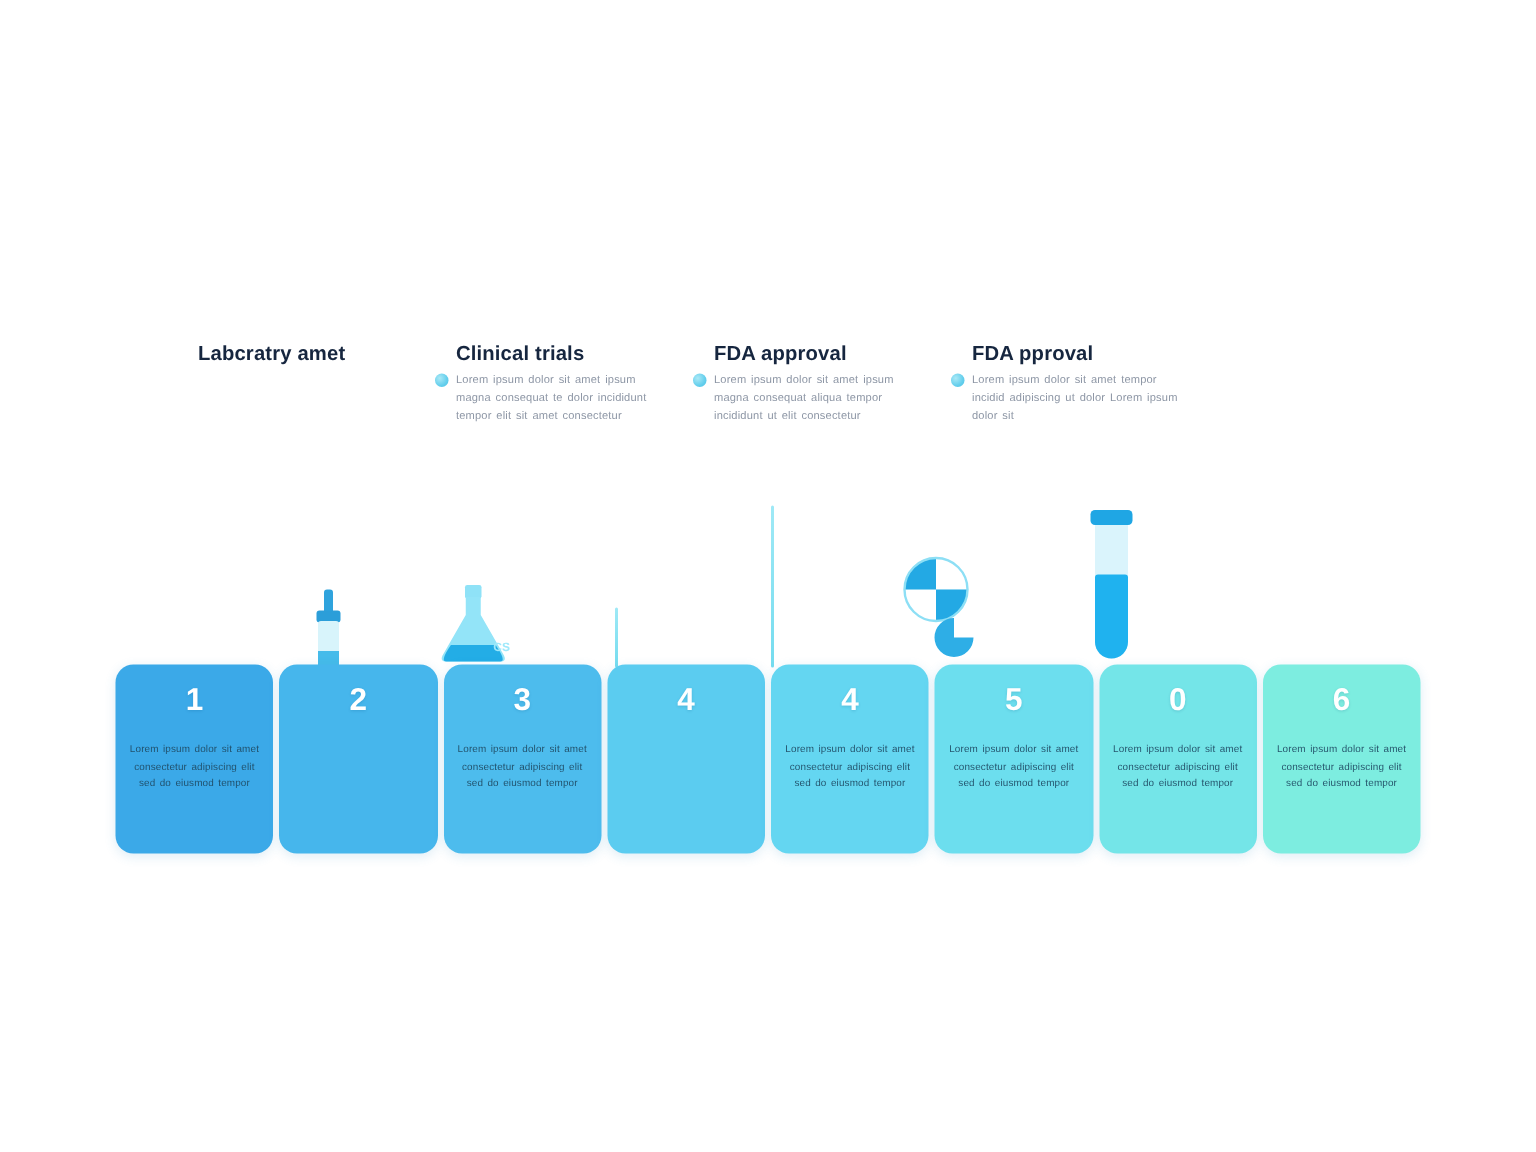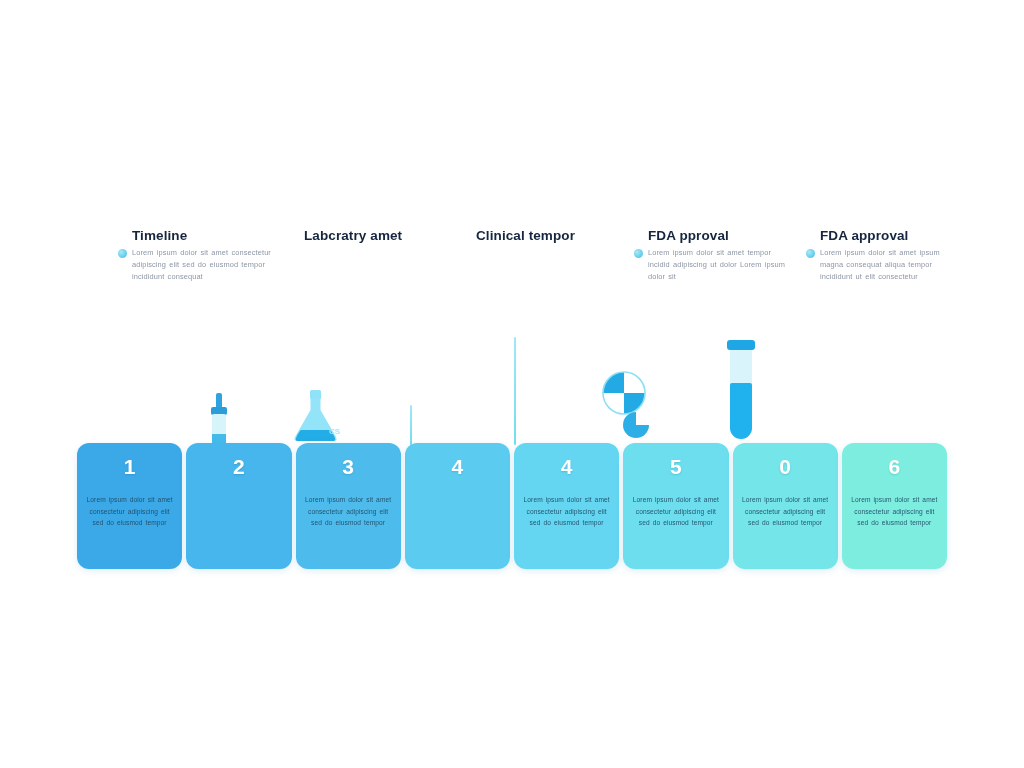--- a/index.html
+++ b/index.html
@@ -173,49 +173,46 @@
 
   .card-body.empty { visibility: hidden; }
 </style>
 </head>
 <body>
 
 <div id="canvas">
 
   <div id="header-row">
 
+
     <div class="header-col">
-      <div class="header-title">Timeline</div>
+      <div class="header-title">Labcratry amet</div>
+    </div>
+
+    <div class="header-col">
+      <div class="header-title">Clinical trials</div>
       <div class="header-body-wrap">
         <span class="bullet-icon"></span>
-        <div class="header-body">Lorem ipsum dolor sit amet consectetur adipiscing elit sed do eiusmod tempor incididunt consequat</div>
+        <div class="header-body">Lorem ipsum dolor sit amet ipsum magna consequat te dolor incididunt tempor elit sit amet consectetur</div>
       </div>
     </div>
 
     <div class="header-col">
-      <div class="header-title">Labcratry amet</div>
-    </div>
-
-    <div class="header-col">
-      <div class="header-title">Clinical tempor</div>
+      <div class="header-title">FDA approval</div>
+      <div class="header-body-wrap">
+        <span class="bullet-icon"></span>
+        <div class="header-body">Lorem ipsum dolor sit amet ipsum magna consequat aliqua tempor incididunt ut elit consectetur</div>
+      </div>
     </div>
 
     <div class="header-col">
       <div class="header-title">FDA pproval</div>
       <div class="header-body-wrap">
         <span class="bullet-icon"></span>
         <div class="header-body">Lorem ipsum dolor sit amet tempor incidid adipiscing ut dolor Lorem ipsum dolor sit</div>
-      </div>
-    </div>
-
-    <div class="header-col">
-      <div class="header-title">FDA approval</div>
-      <div class="header-body-wrap">
-        <span class="bullet-icon"></span>
-        <div class="header-body">Lorem ipsum dolor sit amet ipsum magna consequat aliqua tempor incididunt ut elit consectetur</div>
       </div>
     </div>
 
   </div>
 
   <div class="vial" style="left:209px; top:393px; width:20px; height:52px;">
     <div class="vial-neck"></div>
     <div class="vial-collar"></div>
     <div class="vial-body"></div>
     <div class="vial-base"></div>

